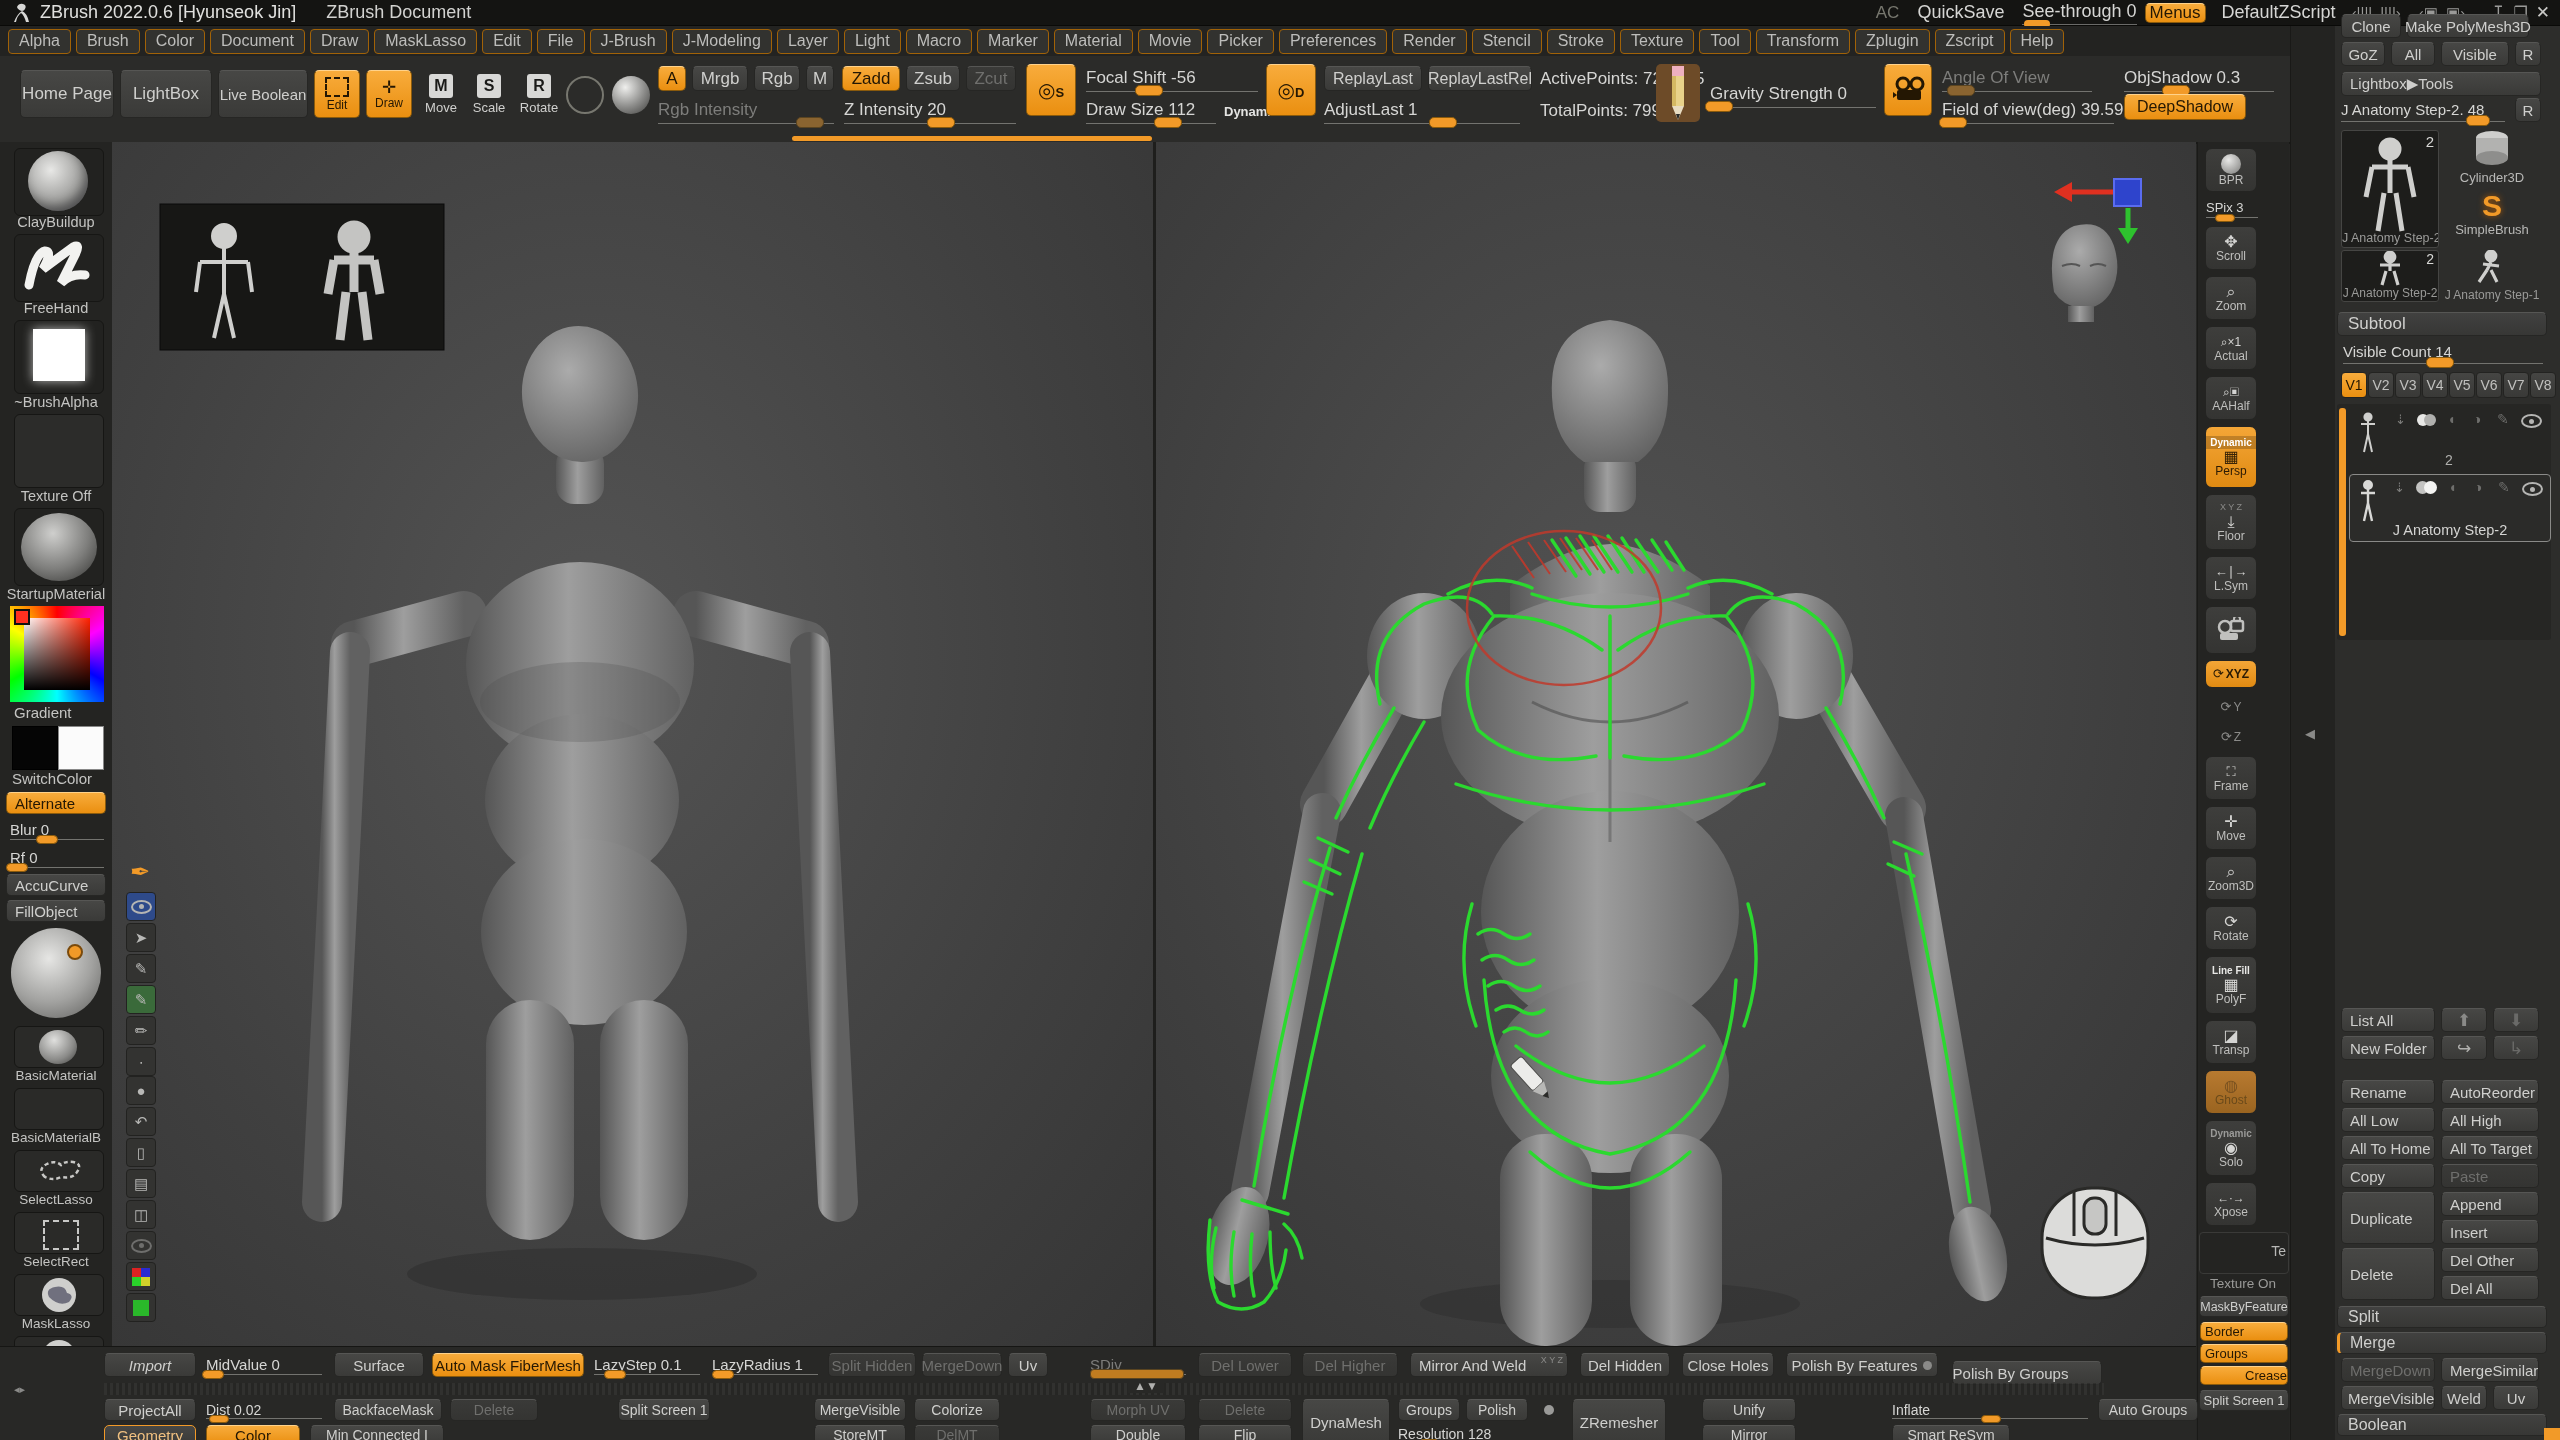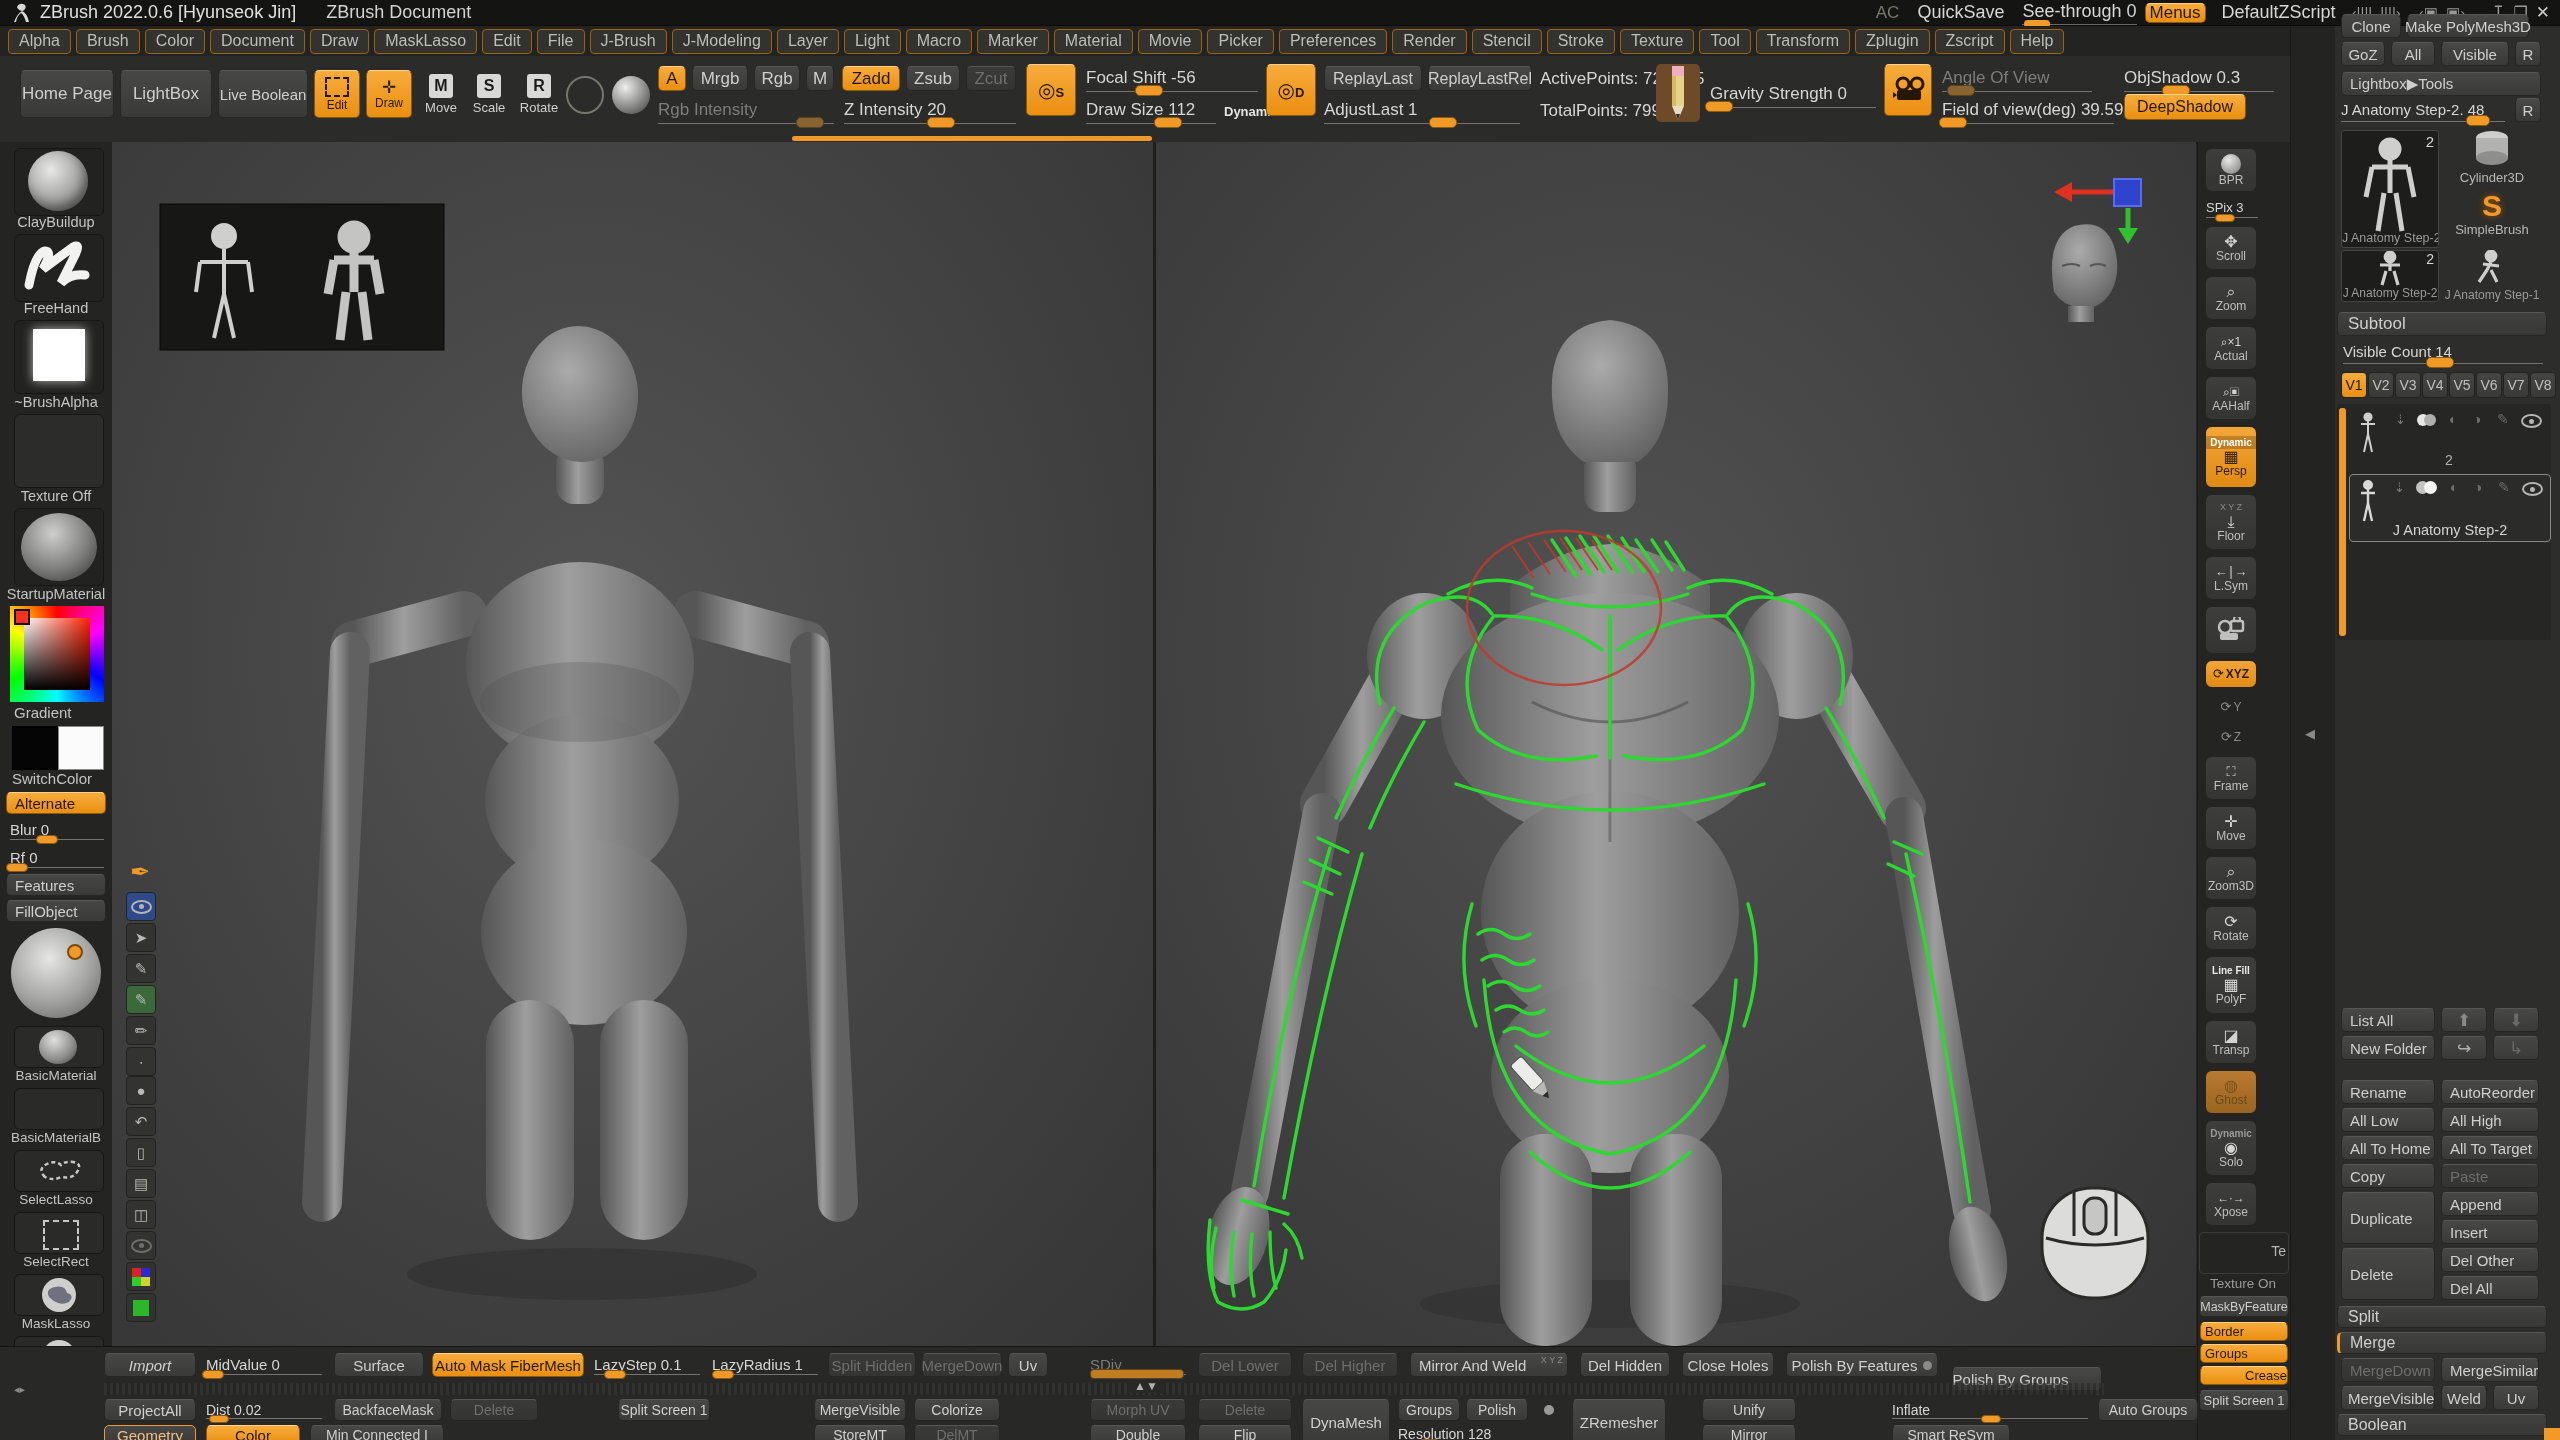--- a/index.html
+++ b/index.html
@@ -267,21 +267,21 @@
     <div class="sl sm2" style="left:10px;top:678px;width:94px;height:20px;">
       <span class="t">Blur 0</span>
         <i class="tr"></i>
         <i class="k" style="left:42%;width:20px;height:7px;"></i>
     </div>
     <div class="sl sm2" style="left:10px;top:706px;width:94px;height:20px;">
       <span class="t">Rf 0</span>
         <i class="tr"></i>
         <i class="k" style="left:10%;width:20px;height:7px;"></i>
     </div>
-    <div class="b sm" style="left:6px;top:732px;width:100px;height:22px;justify-content:flex-start;padding-left:8px;">Features</div>
+    <div class="b sm" style="left:6px;top:732px;width:100px;height:22px;justify-content:flex-start;padding-left:8px;">AccuCurve</div>
     <div class="b sm" style="left:6px;top:758px;width:100px;height:22px;justify-content:flex-start;padding-left:8px;">FillObject</div>
 
     <span style="position:absolute;left:11px;top:786px;width:90px;height:90px;border-radius:50%;background:radial-gradient(circle at 42% 34%,#e6e6e4,#a2a2a0 55%,#5a5a58);">
       <i style="position:absolute;left:56px;top:16px;width:12px;height:12px;border-radius:50%;background:#f29a28;border:2px solid #7a4a0c;"></i>
     </span>
 
     <div class="lt" style="top:884px;height:40px;background:#2a2a28;">
       <span style="position:absolute;left:24px;top:3px;width:38px;height:34px;border-radius:50%;background:radial-gradient(circle at 40% 30%,#e0e0de,#8a8a88 60%,#3a3a38);"></span>
     </div>
     <div class="lbl" style="top:926px;font-size:13.5px;">BasicMaterial</div>
@@ -807,21 +807,21 @@
     <div class="b sm" style="left:1410px;top:6px;width:158px;height:24px;justify-content:flex-start;padding-left:8px;">
       <span>Mirror And Weld</span>
       <span style="position:absolute;right:4px;top:1px;font-size:9px;color:#8a8a88;">X Y Z</span>
     </div>
     <div class="b sm" style="left:1580px;top:6px;width:90px;height:24px;">Del Hidden</div>
     <div class="b sm" style="left:1682px;top:6px;width:92px;height:24px;">Close Holes</div>
     <div class="b sm" style="left:1786px;top:6px;width:152px;height:24px;">
         <span>Polish By Features</span>
         <i style="width:9px;height:9px;border-radius:50%;background:#8a8a88;margin-left:6px;"></i>
       </div>
-    <div class="b sm" style="left:1952px;top:20px;width:150px;height:24px;gap:27px;">
+    <div class="b sm" style="left:1952px;top:14px;width:150px;height:24px;gap:27px;">
         <span>Polish By Groups</span>
         <i style="width:9px;height:9px;border-radius:50%;background:#8a8a88;margin-left:6px;"></i>
       </div>
 
     <div style="position:absolute;left:104px;top:36px;width:2000px;height:12px;background:repeating-linear-gradient(90deg,#3a3a38 0 3px,#242422 3px 6px);opacity:.5;"></div>
     <span style="position:absolute;left:1128px;top:32px;color:#b0b0ae;font-size:12px;background:#282826;padding:0 6px;">▲▼</span>
     <span style="position:absolute;left:14px;top:36px;color:#8a8a88;font-size:11px;">◂▸</span>
 
     <div class="b sm" style="left:104px;top:52px;width:92px;height:22px;">ProjectAll</div>
     <div class="sl sm2" style="left:206px;top:54px;width:116px;height:18px;">

